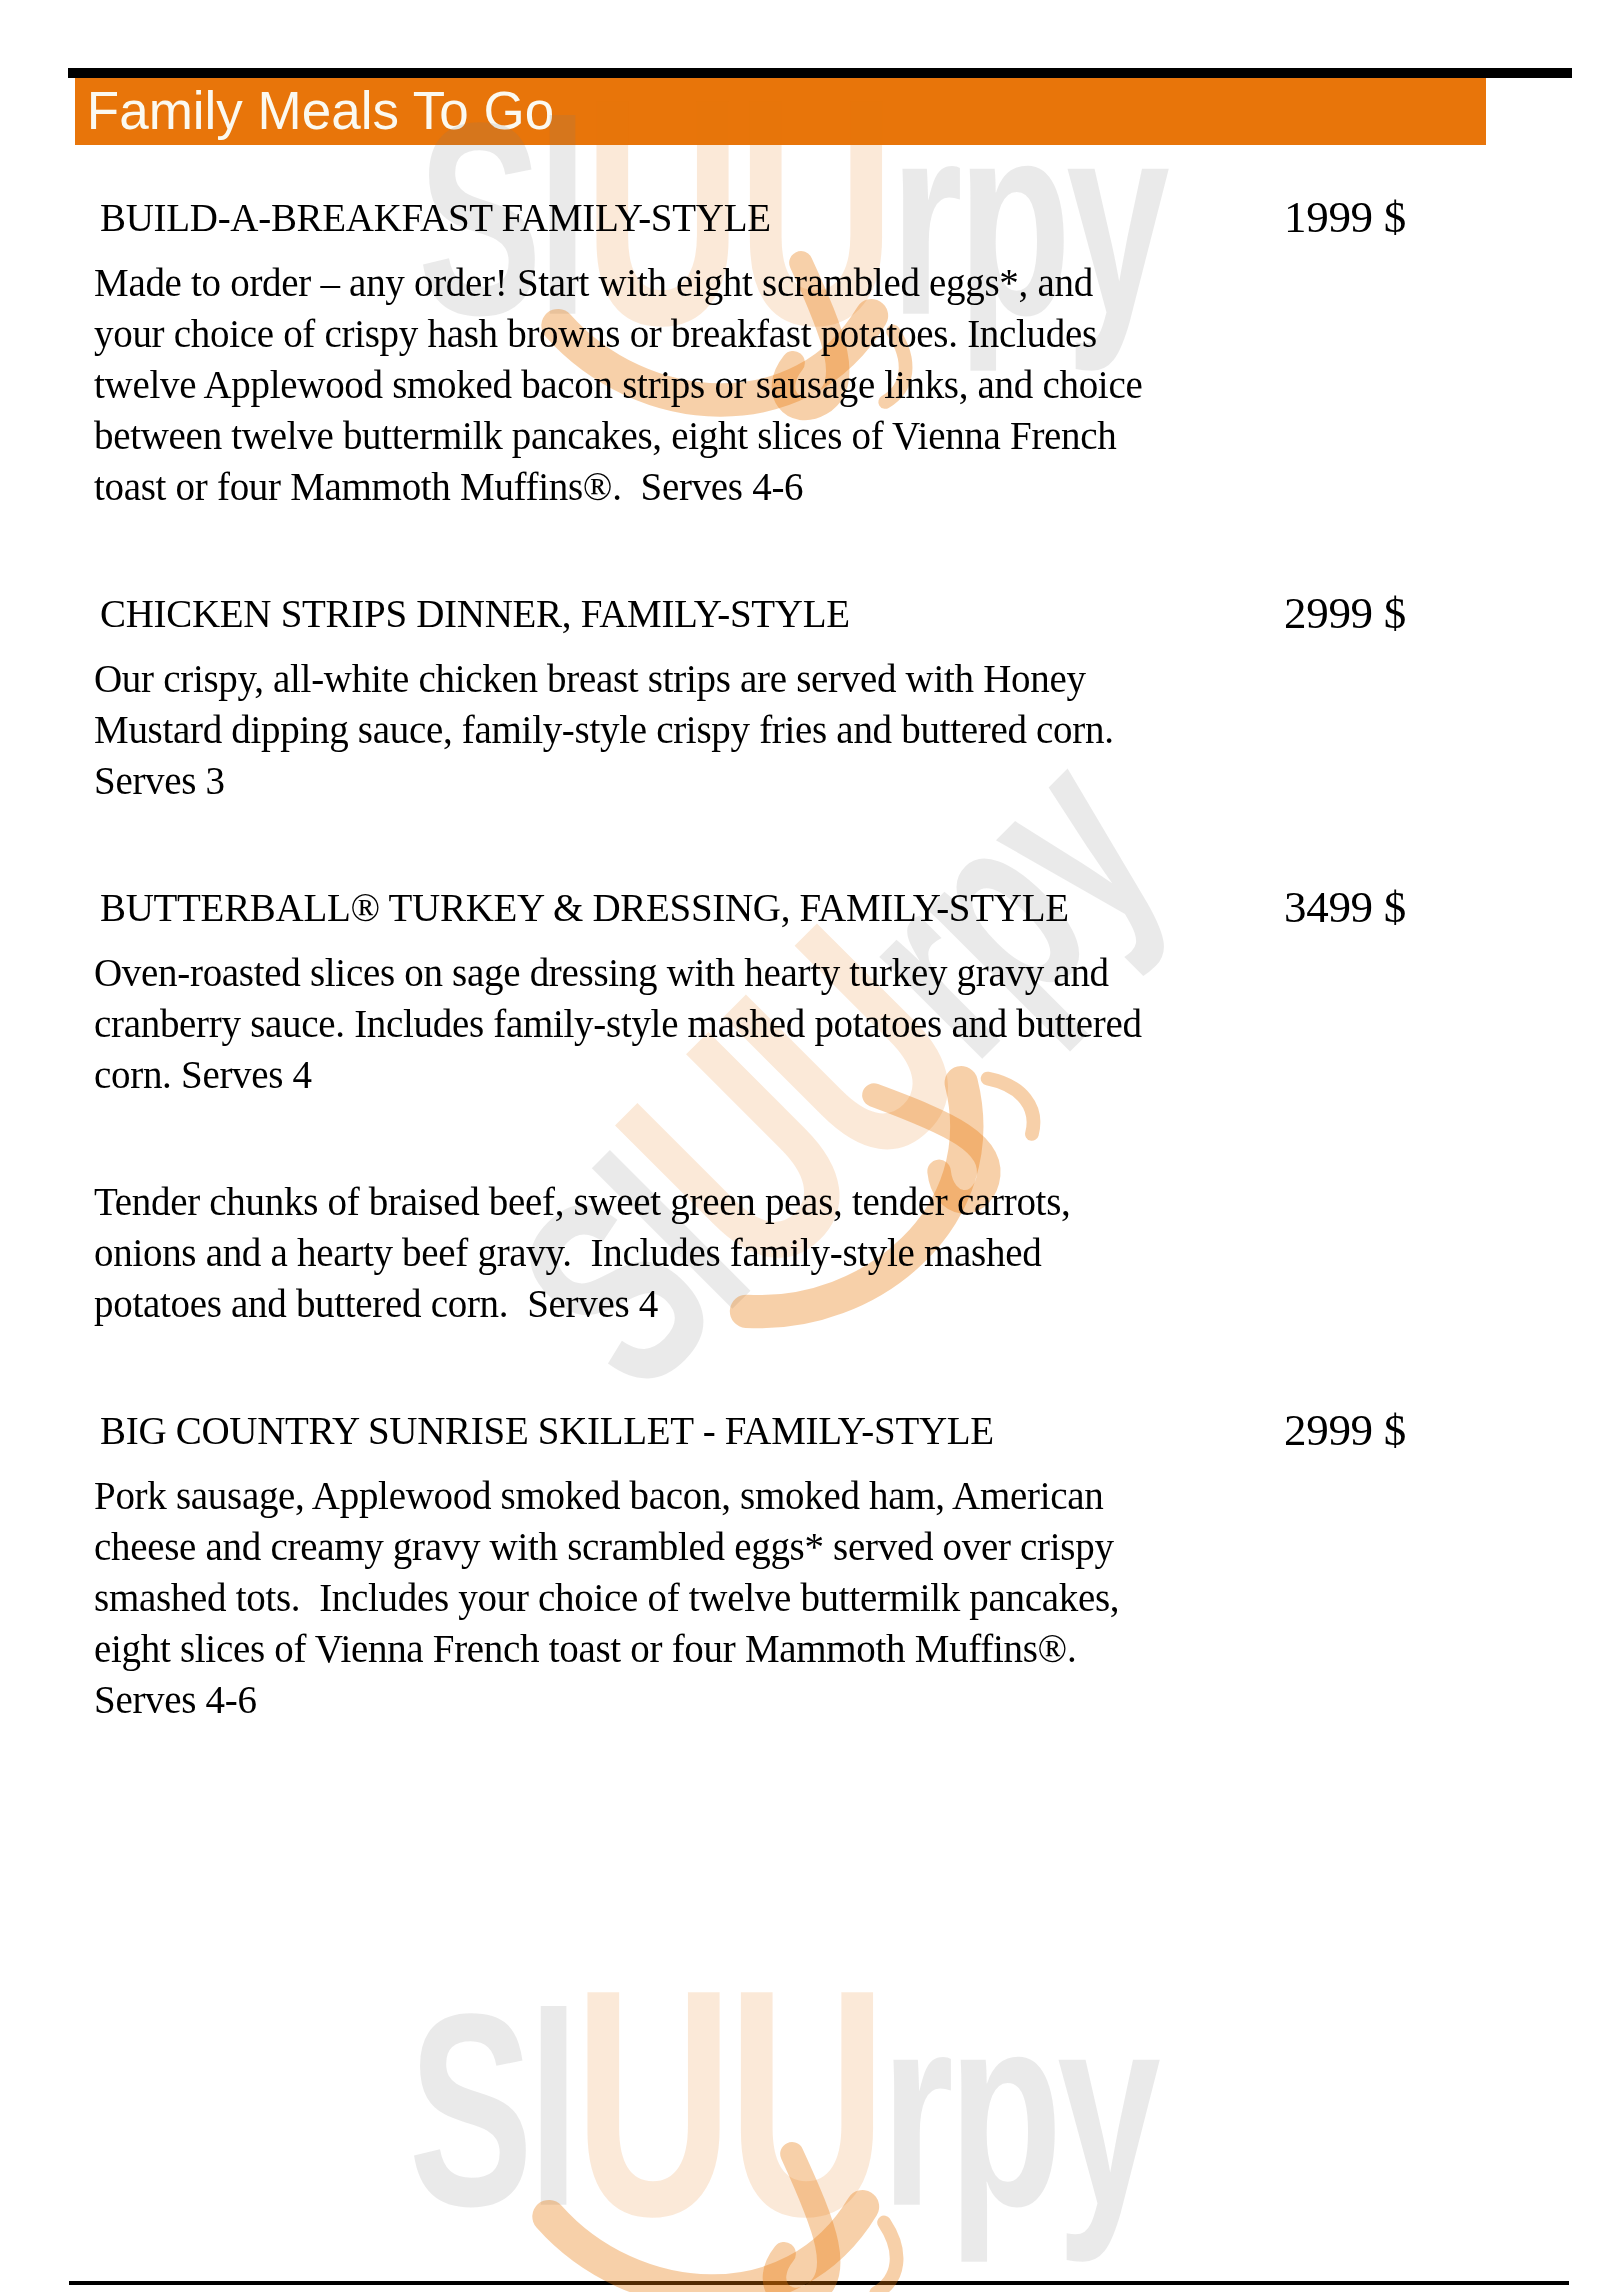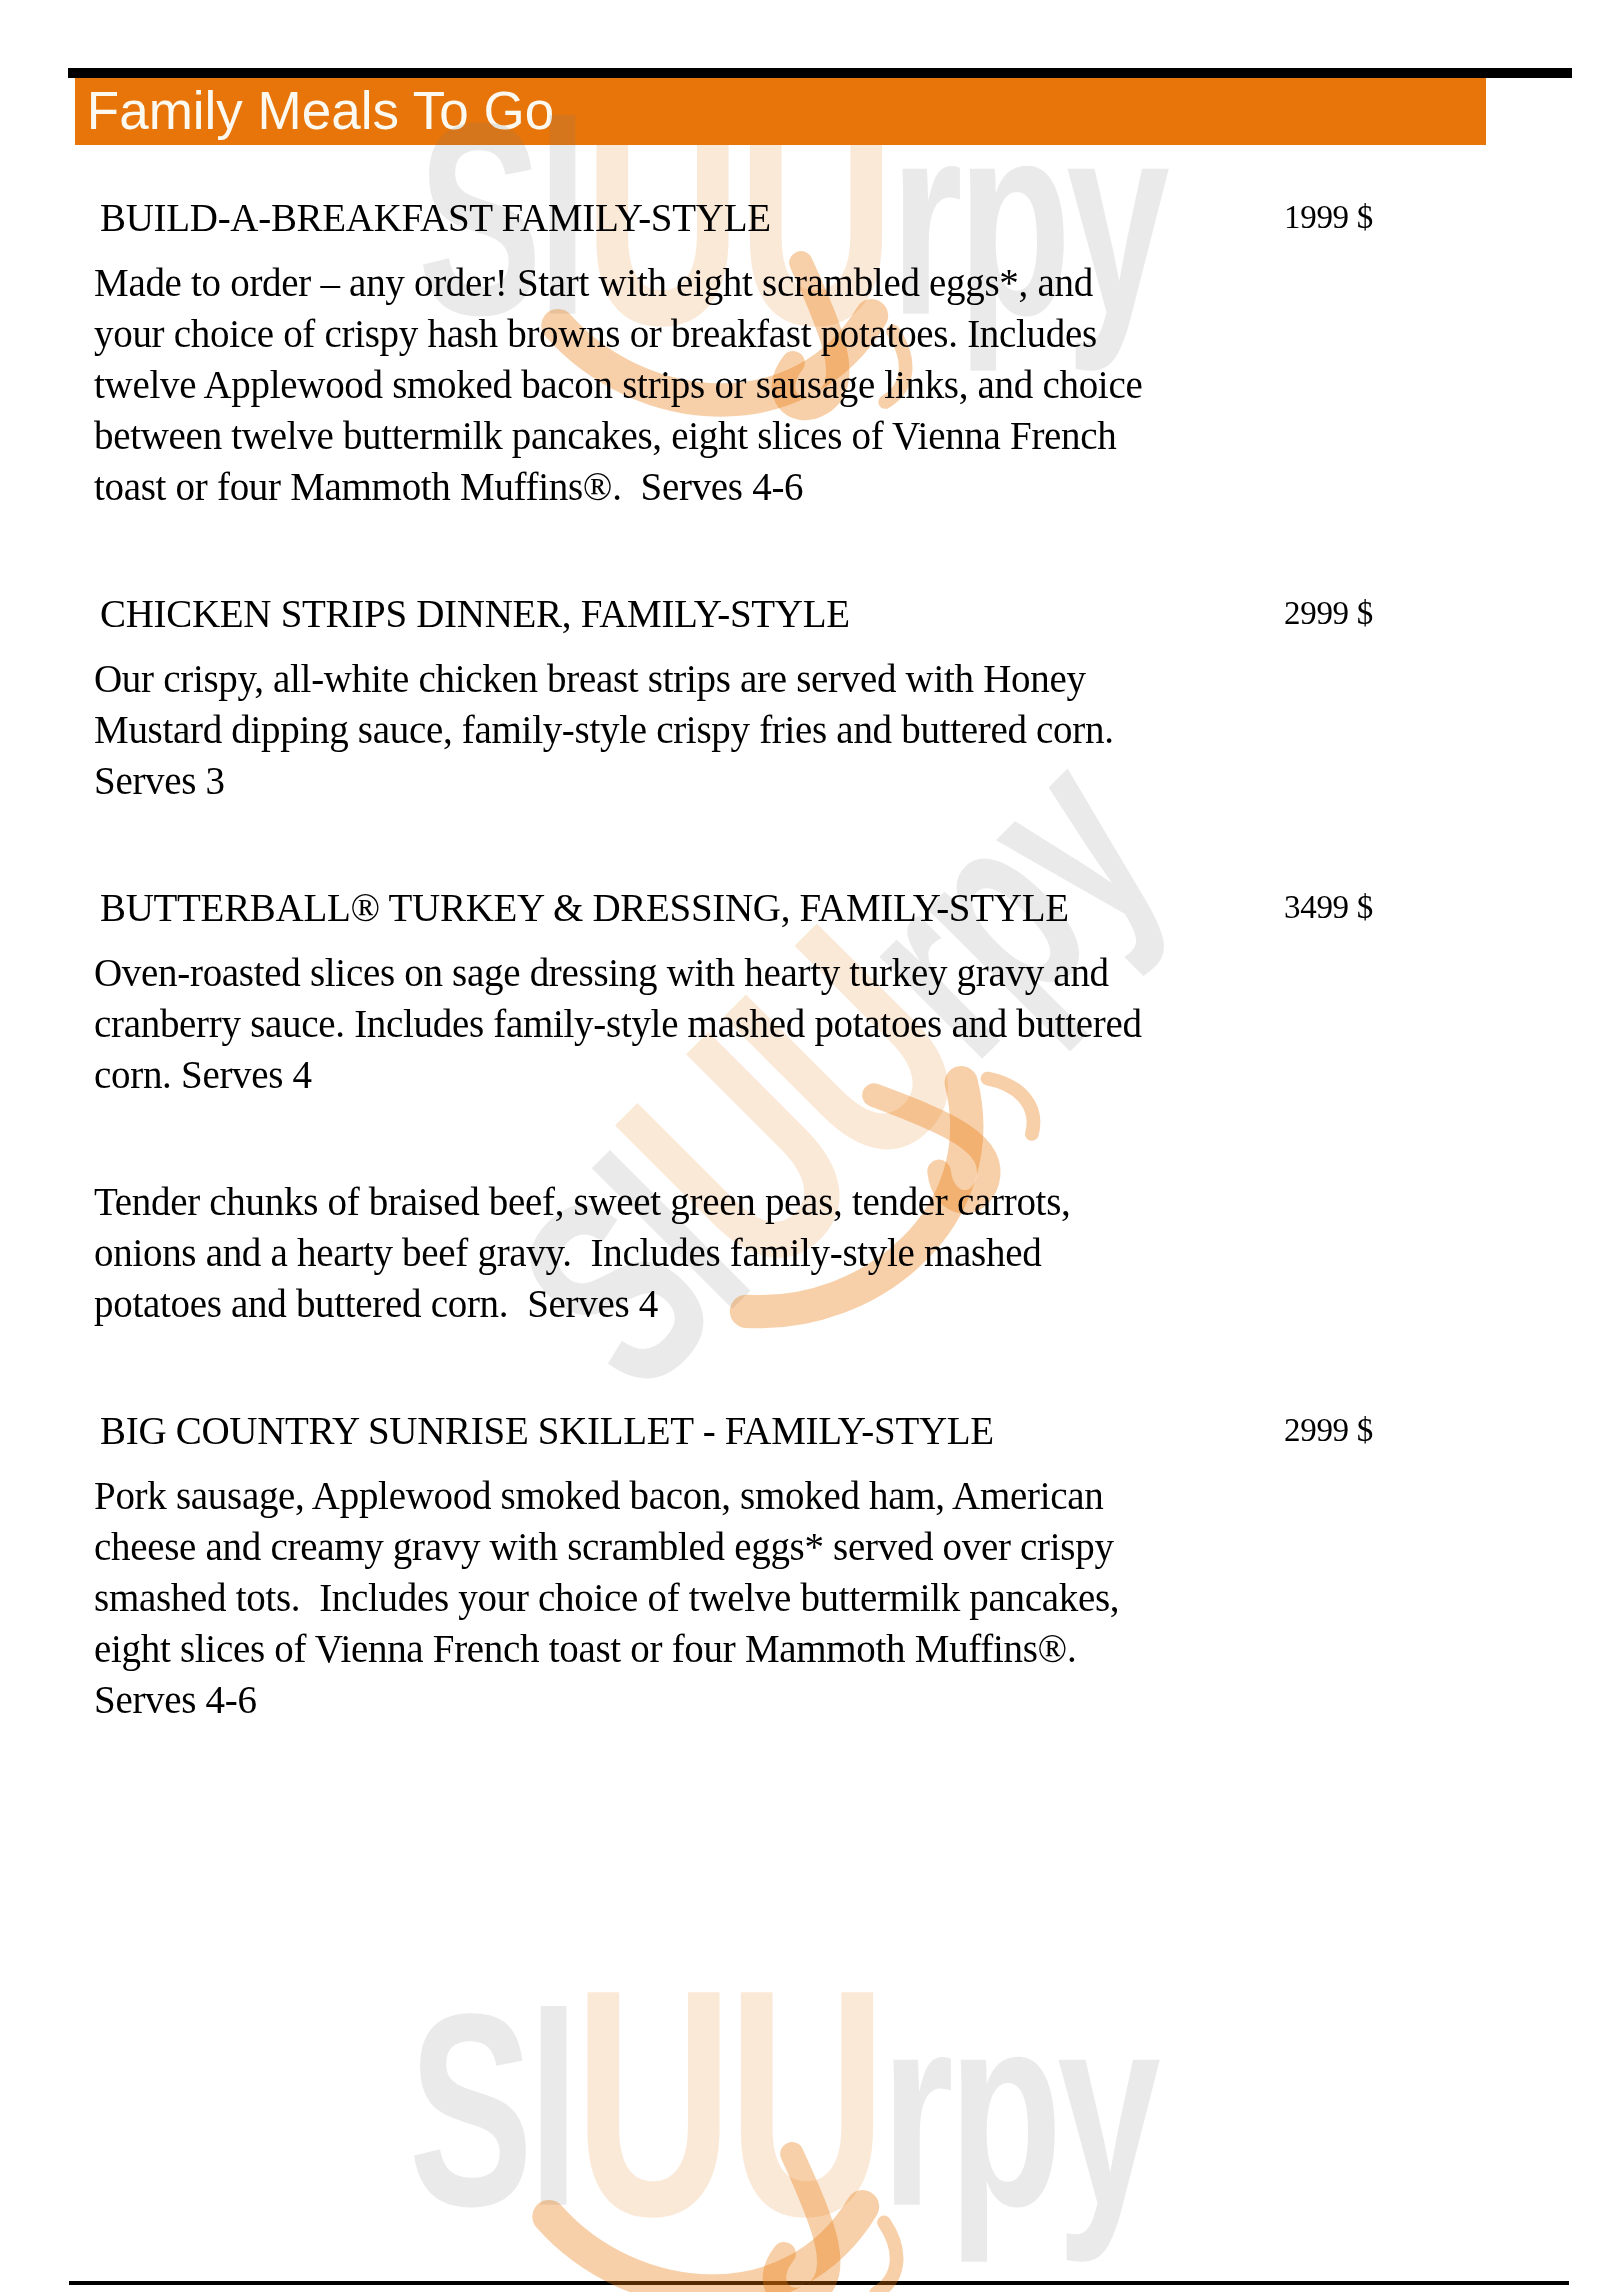--- a/index.html
+++ b/index.html
@@ -53,21 +53,21 @@
   .item-title {
     margin: 14px;
     font-size: 39px;
     font-weight: normal;
     line-height: 51px;
     white-space: nowrap;
   }
   .item-price {
     position: absolute;
     left: 1198px; top: 0;
-    font-size: 33px;
+    font-size: 45px;
     line-height: 51px;
     white-space: nowrap;
   }
   .item-desc {
     margin: 8px;
     font-size: 39px;
     line-height: 51px;
     white-space: pre;
   }
 

